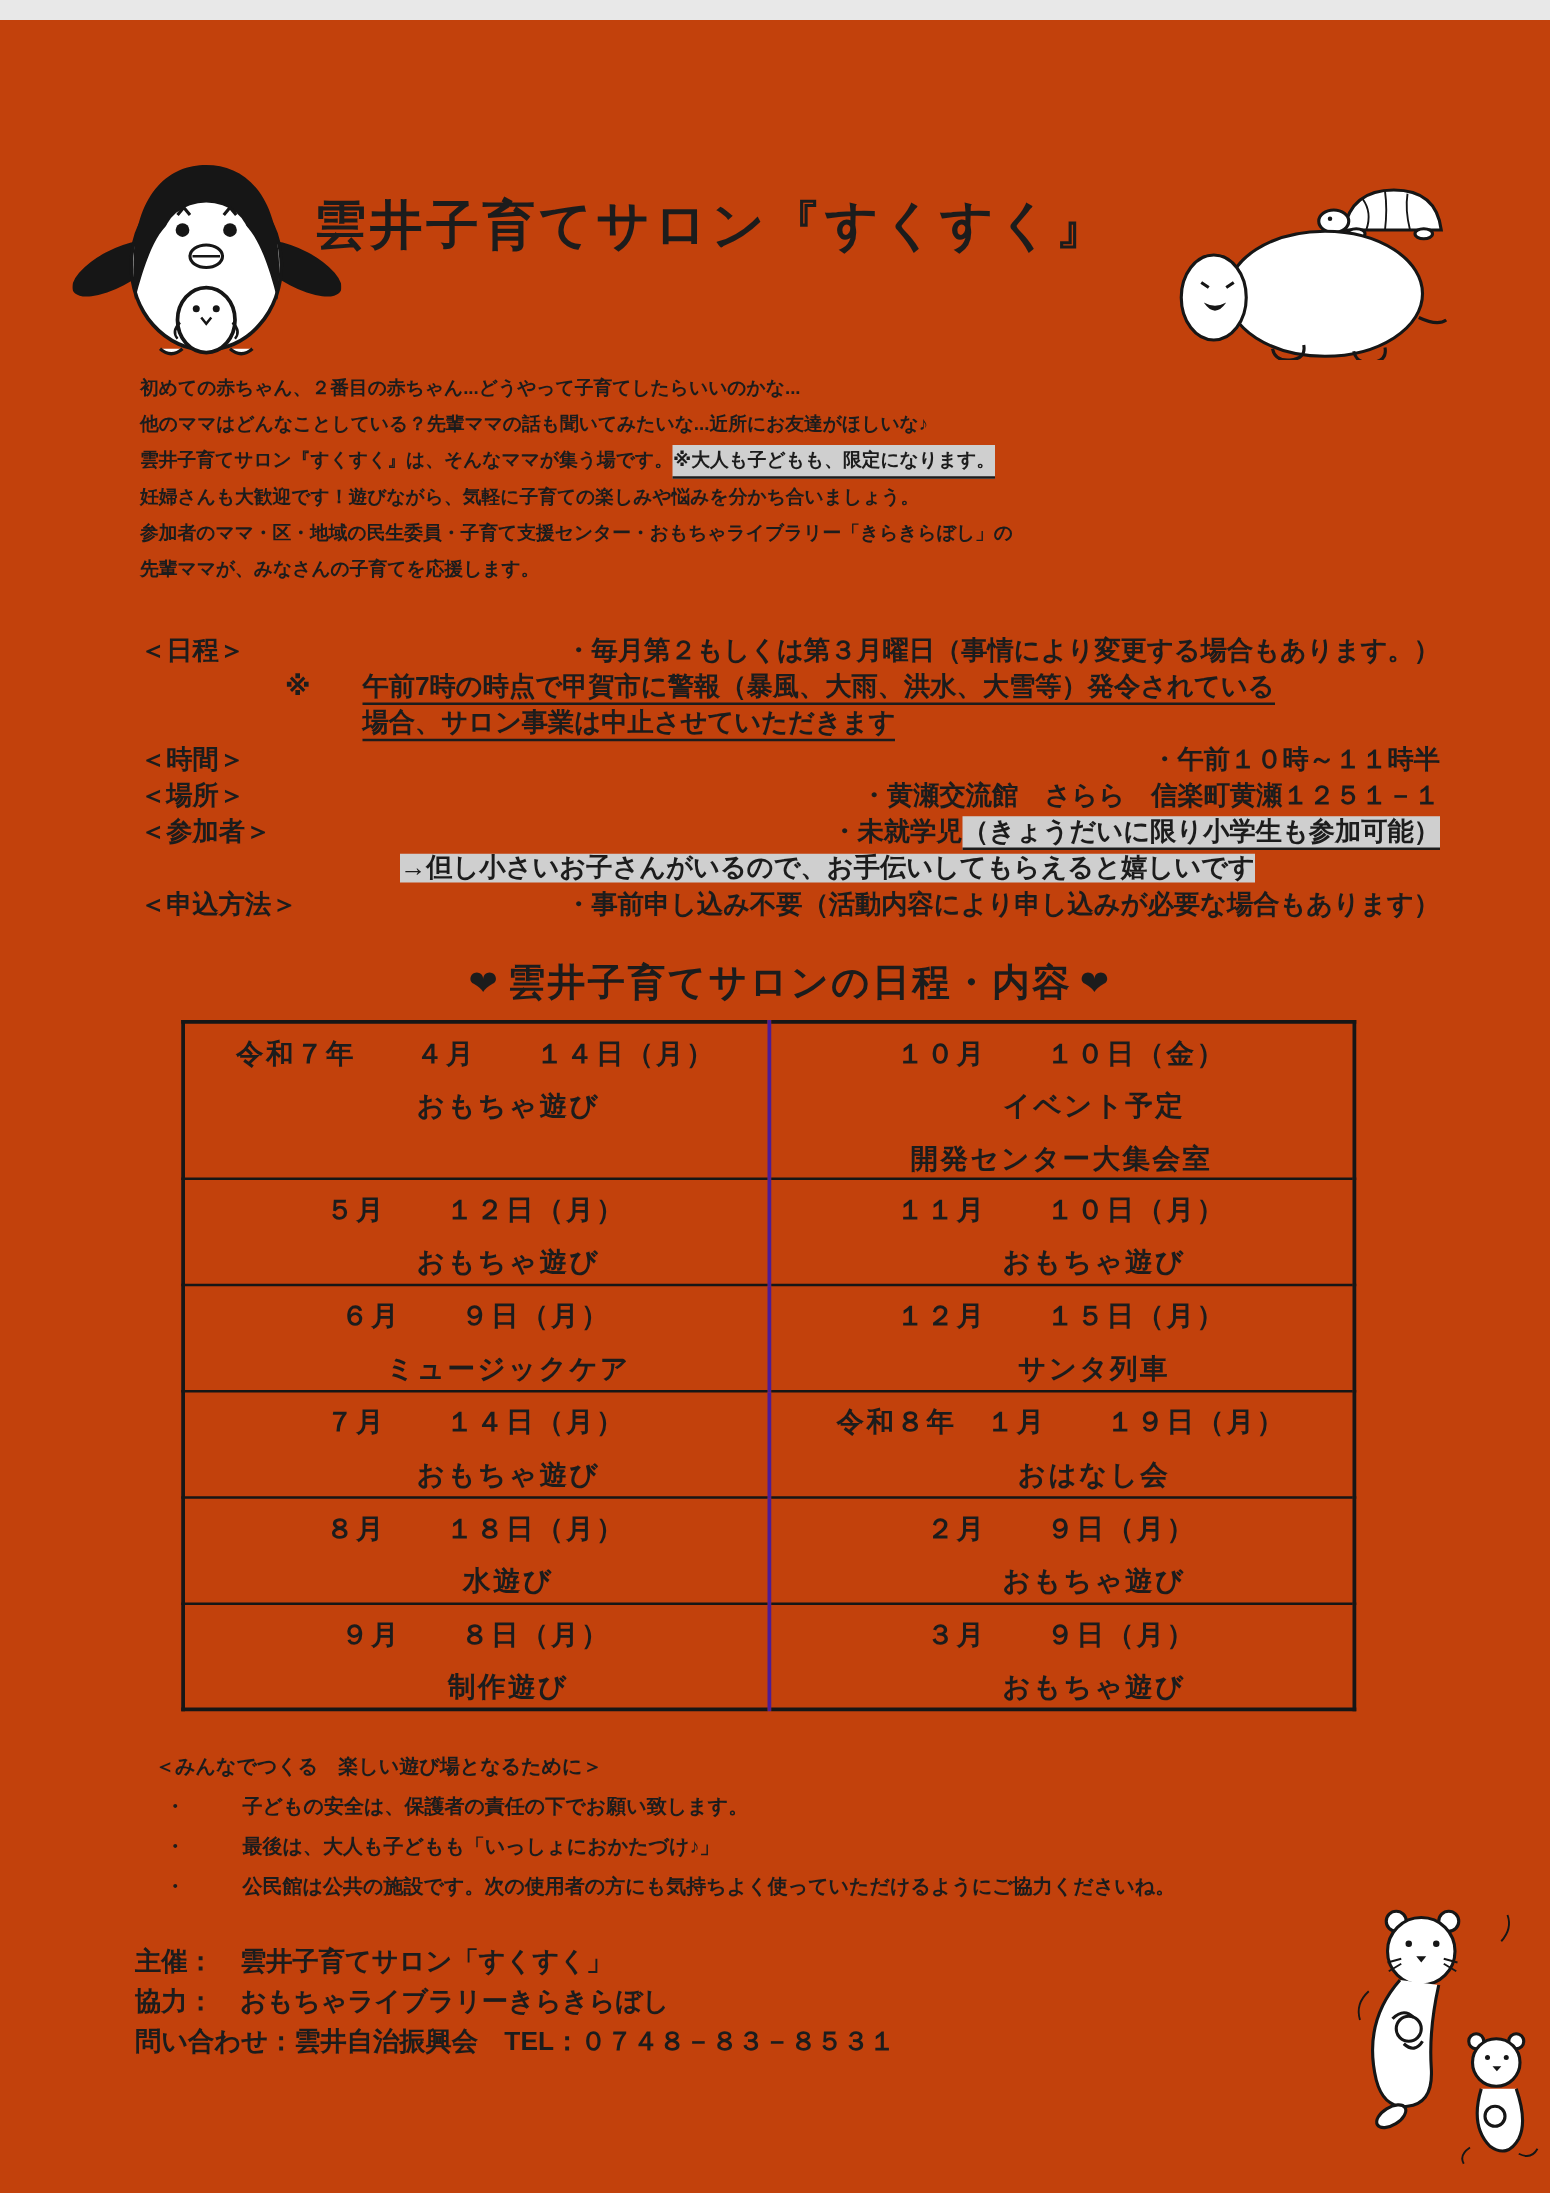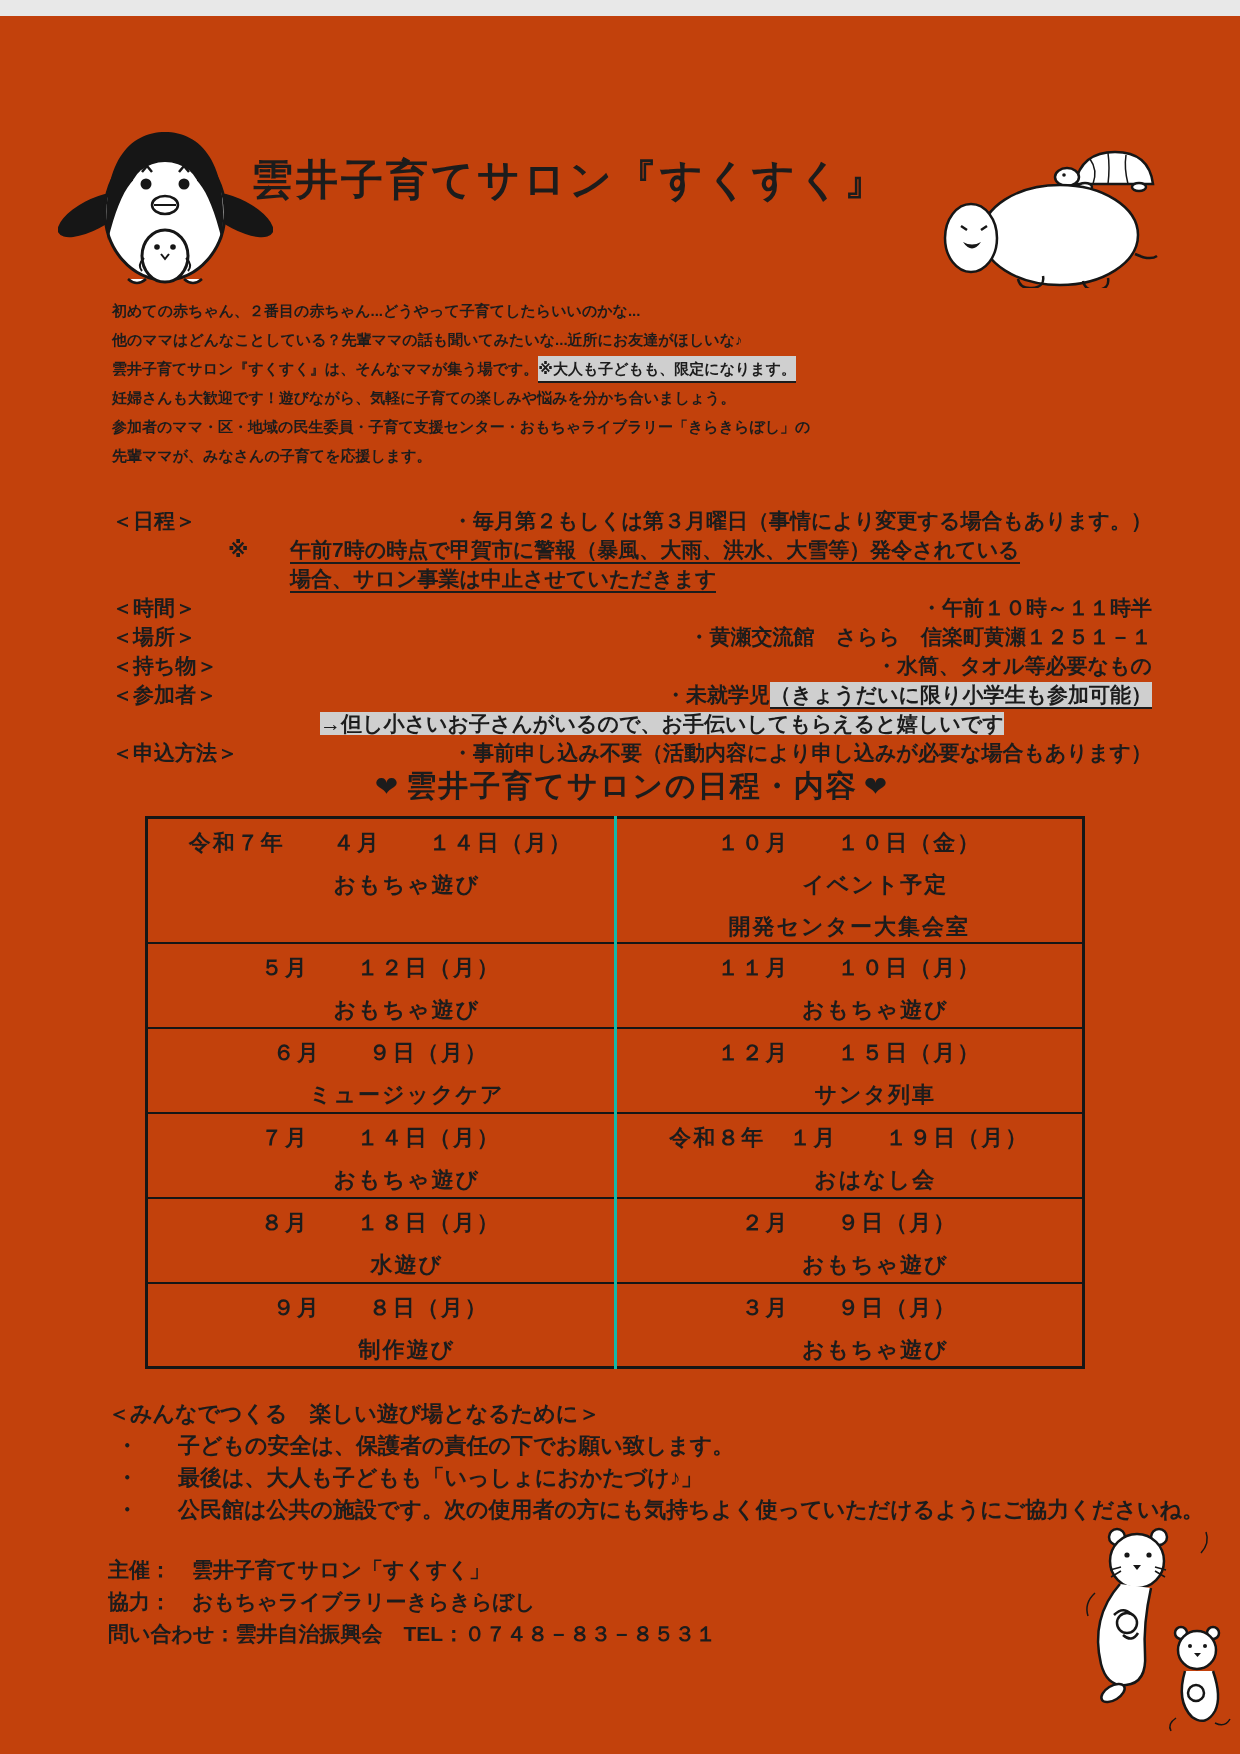--- a/index.html
+++ b/index.html
@@ -32,27 +32,27 @@
   }
   .heart{font-size:28px;padding:0 6px;}
   table.sched{
     position:absolute;left:145px;top:800px;width:940px;
     border-collapse:collapse;table-layout:fixed;
     font-size:22px;
   }
   table.sched,table.sched td{border:2px solid #161616;}
   table.sched{border:3px solid #161616;}
   table.sched td{width:50%;vertical-align:top;padding:10px 6px 0 6px;text-align:center;}
-  table.sched td.lcell{border-right:3px solid #14b8a6;}
+  table.sched td.lcell{border-right:3px solid #4c1d95;}
   tr.r1{height:125px;}
   tr.rn{height:85px;}
   .cell-line{line-height:28px;margin-bottom:14px;letter-spacing:2px;white-space:nowrap;}
   .cell-line.act{transform:translateX(26px);}
   .cell-line:last-child{margin-bottom:0;}
-  .notes{left:108px;top:1382px;width:1060px;font-size:22px;line-height:32px;}
+  .notes{left:124px;top:1382px;width:1060px;font-size:16px;line-height:32px;}
   .notes .nrow{display:flex;white-space:nowrap;}
   .nbullet{min-width:62px;text-align:left;padding-left:8px;}
   .footer{left:108px;top:1538px;width:900px;font-size:21px;line-height:32px;}
   .footer .frow{white-space:nowrap;}
   svg{display:block;}
 </style>
 </head>
 <body>
 
 <div class="page">
@@ -122,24 +122,20 @@
         <span class="ul">場合、サロン事業は中止させていただきます</span>
       </span>
     </div>
     <div class="drow">
       <span class="dlabel">＜時間＞</span>
       <span>・午前１０時～１１時半</span>
     </div>
     <div class="drow">
       <span class="dlabel">＜場所＞</span>
       <span>・黄瀬交流館　さらら　信楽町黄瀬１２５１－１</span>
-    </div>
-    <div class="drow">
-      <span class="dlabel">＜持ち物＞</span>
-      <span>・水筒、タオル等必要なもの</span>
     </div>
     <div class="drow">
       <span class="dlabel">＜参加者＞</span>
       <span><span>・未就学児</span><span class="hl ul">（きょうだいに限り小学生も参加可能）</span></span>
     </div>
     <div class="subrow">
       <span class="hl">→但し小さいお子さんがいるので、お手伝いしてもらえると嬉しいです</span>
     </div>
     <div class="drow">
       <span class="dlabel wide">＜申込方法＞</span>

